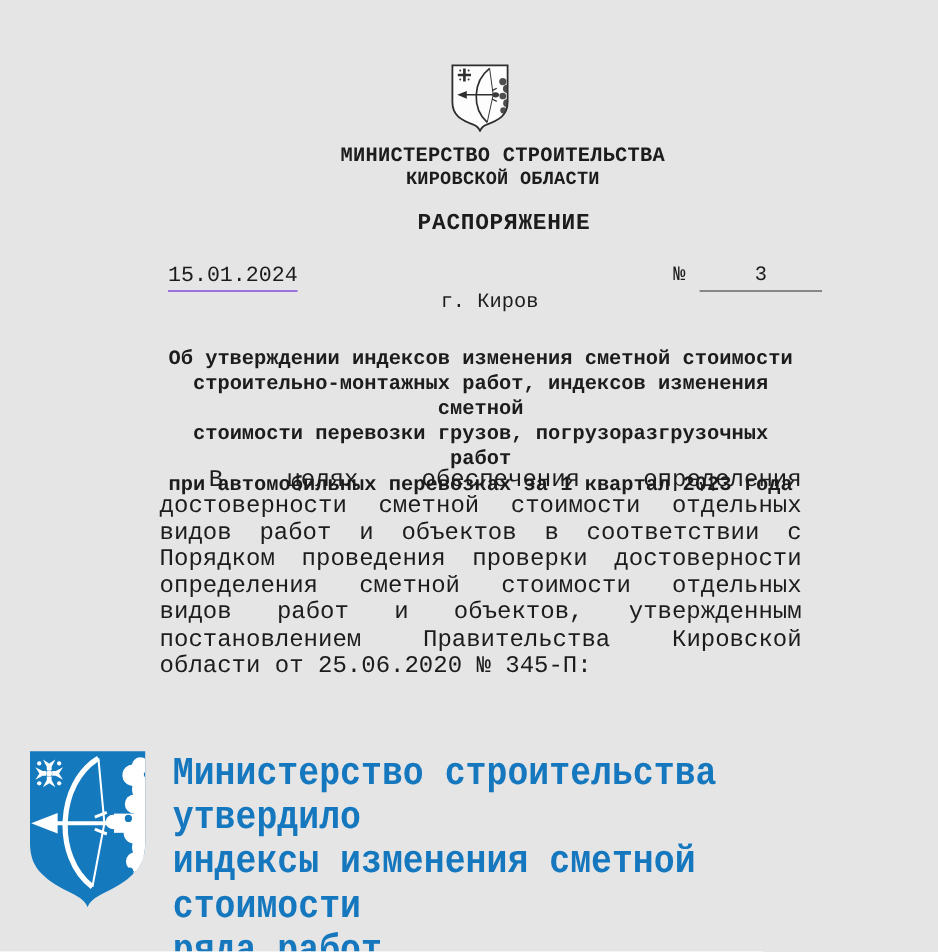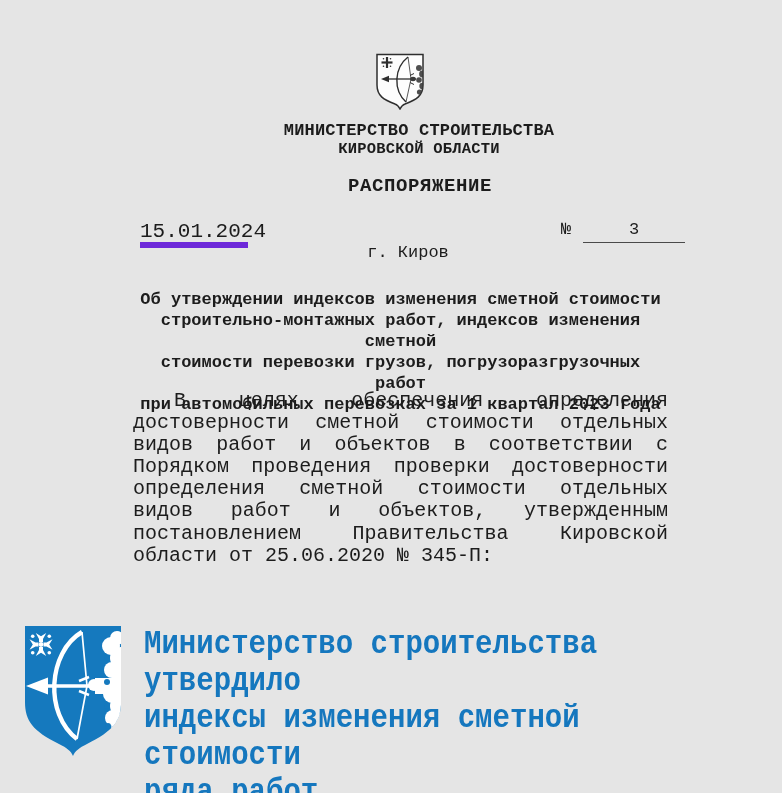--- a/index.html
+++ b/index.html
@@ -10,21 +10,21 @@
   
   .emblem-top{position:absolute;left:374px;top:52px;width:52px;height:58px;}
   .ministry-1{position:absolute;left:0;right:0;top:121px;text-align:center;transform:translateX(20px);
     font-size:17px;font-weight:bold;letter-spacing:.2px;}
   .ministry-2{position:absolute;left:0;right:0;top:140px;text-align:center;transform:translateX(20px);
     font-size:15.5px;font-weight:bold;letter-spacing:.2px;}
   .doc-type{position:absolute;left:0;right:0;top:175px;text-align:center;transform:translateX(21px);
     font-size:19px;font-weight:bold;letter-spacing:.6px;}
   
   .date-underline{position:absolute;left:140px;top:220px;width:108px;height:22px;
-    text-align:center;font-size:21px;border-bottom:6px solid #6d28d9;}
+    text-align:center;font-size:18px;border-bottom:1px solid #6d28d9;}
   .num-sign{position:absolute;left:561px;top:220px;font-size:17px;}
   .num-underline{position:absolute;left:583px;top:220px;width:102px;height:22px;
     text-align:center;font-size:17px;border-bottom:1px solid #4a4a4a;}
   .place{position:absolute;left:0;right:0;top:243px;text-align:center;transform:translateX(9px);font-size:17px;}
   
   .subject{position:absolute;left:133px;top:289px;width:535px;text-align:center;
     font-size:17px;font-weight:bold;line-height:21px;white-space:pre-line;}
   .body-text{position:absolute;left:133px;top:390px;width:535px;}
   .body-text p{margin:0;font-size:20px;line-height:22.1px;text-align:justify;text-indent:41px;}
   

